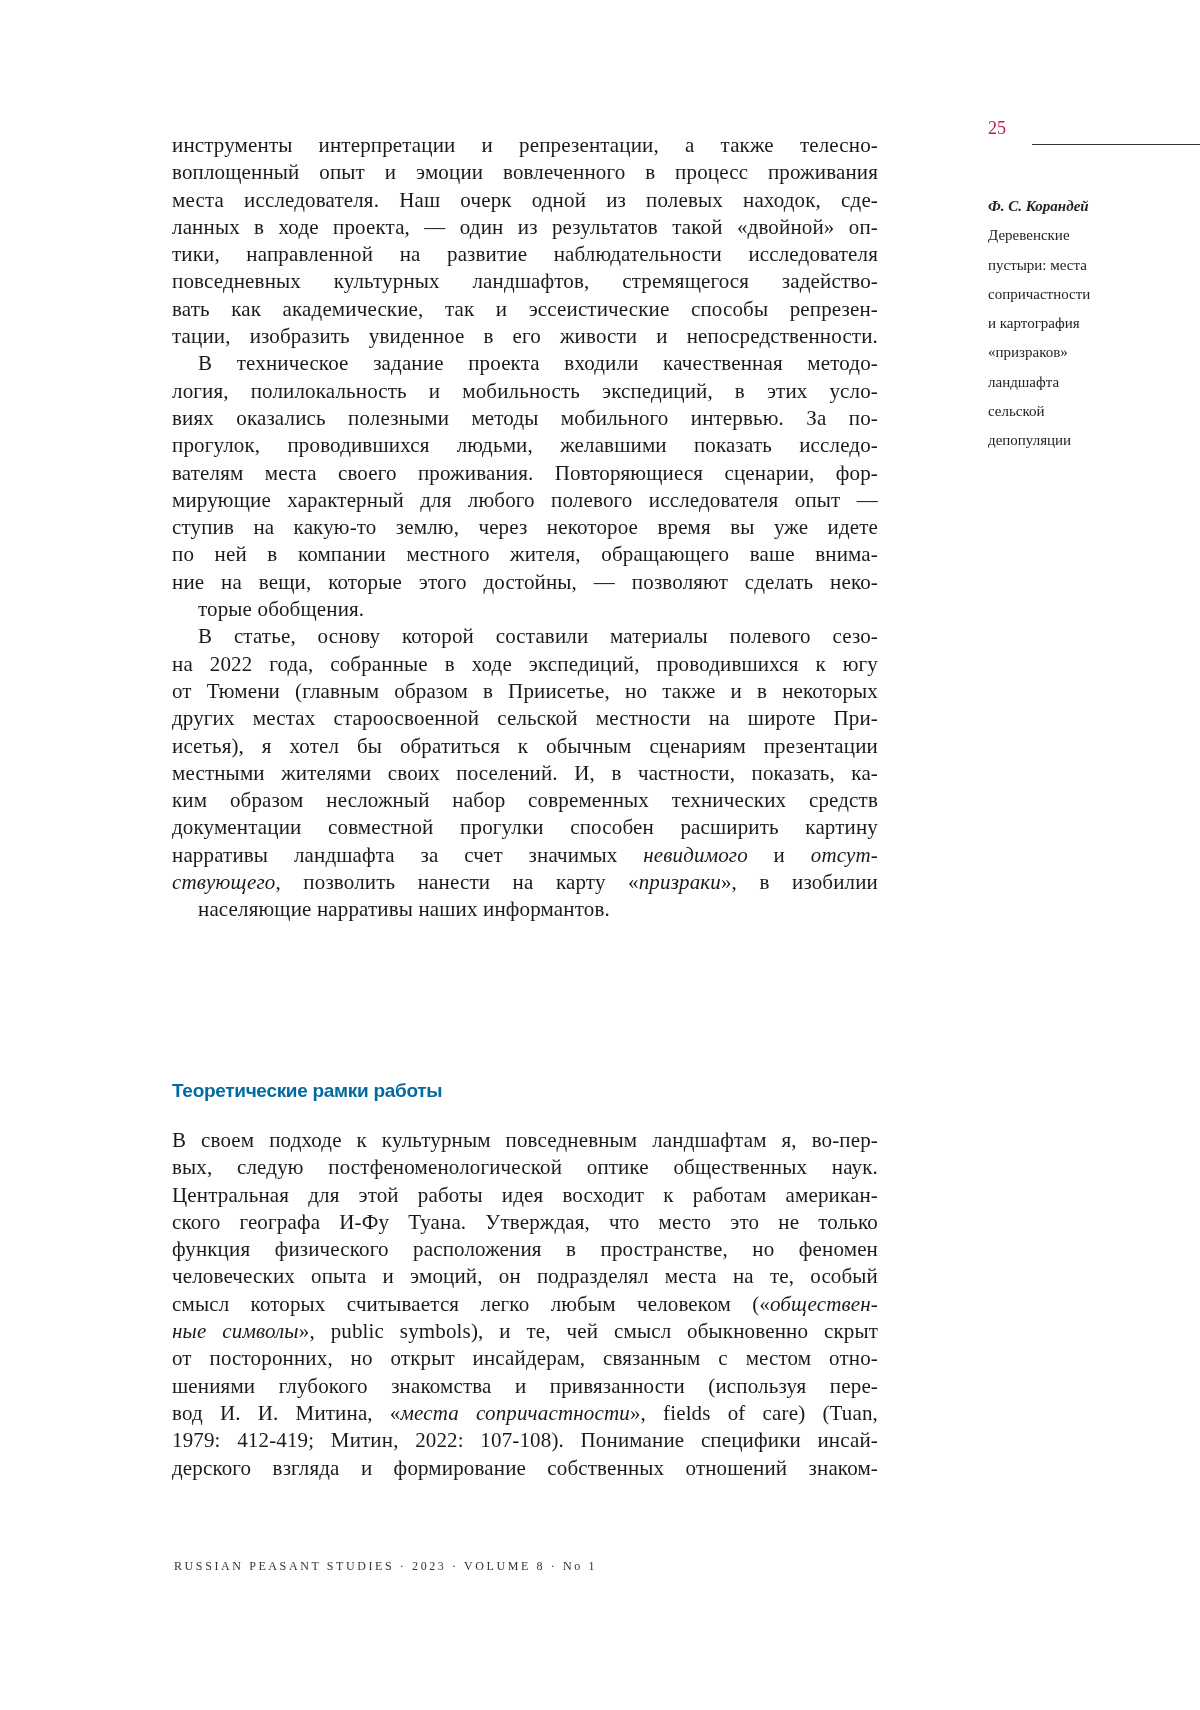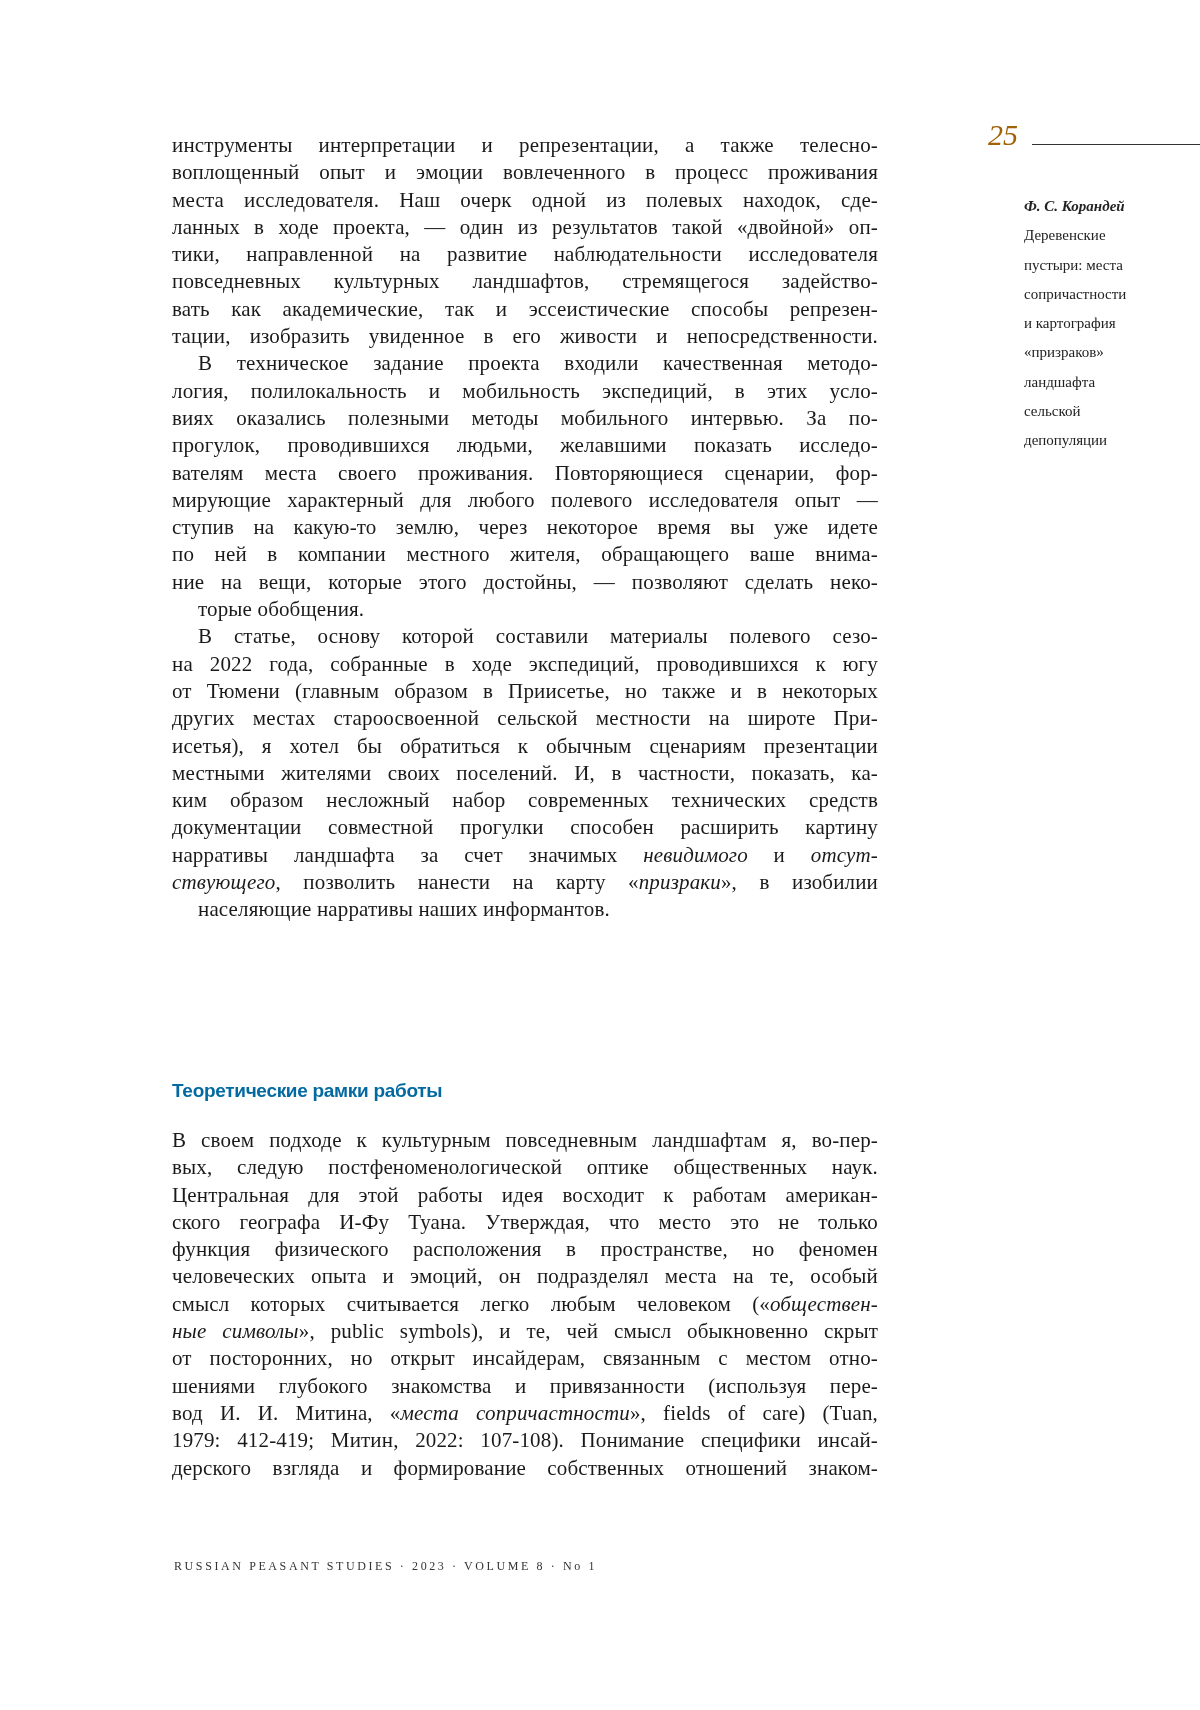--- a/index.html
+++ b/index.html
@@ -15,30 +15,30 @@
     .line.indent { padding-left: 26px; }
     .it { font-style: italic; }
     .heading {
       position: absolute; left: 172px; top: 1080px;
       font-family: "Liberation Sans", "DejaVu Sans", sans-serif;
       font-weight: bold; font-size: 19px; letter-spacing: -0.3px; color: #0369a1;
     }
     .main2 { top: 1127px; }
     .pagenum {
       position: absolute; left: 988px; top: 118px;
-      font-family: "Liberation Serif", "DejaVu Serif", serif; font-style: italic;
-      font-size: 30px; color: #a16207;
+      font-family: "Liberation Serif", "DejaVu Serif", serif; 
+      font-size: 18px; color: #be185d;
     }
     .rule { position: absolute; left: 1032px; top: 144px; width: 168px; height: 1px; background: #333; }
     .sidebar {
       position: absolute; left: 988px; top: 192px; width: 200px;
       font-family: "Liberation Serif", "DejaVu Serif", serif; font-size: 15px; line-height: 29.3px; color: #222;
     }
     .sidebar .author { font-style: italic; font-weight: bold; font-size: 15px; }
-    .sidebar .tline { display: block; white-space: nowrap; margin-left: 36px; }
+    .sidebar .tline { display: block; white-space: nowrap; }
     .footer {
       position: absolute; left: 174px; top: 1559px;
       font-family: "Liberation Serif", "DejaVu Serif", serif; font-size: 12px;
       letter-spacing: 2.6px; color: #333;
     }
   </style>
 </head>
 <body>
 
 <div class="page">

